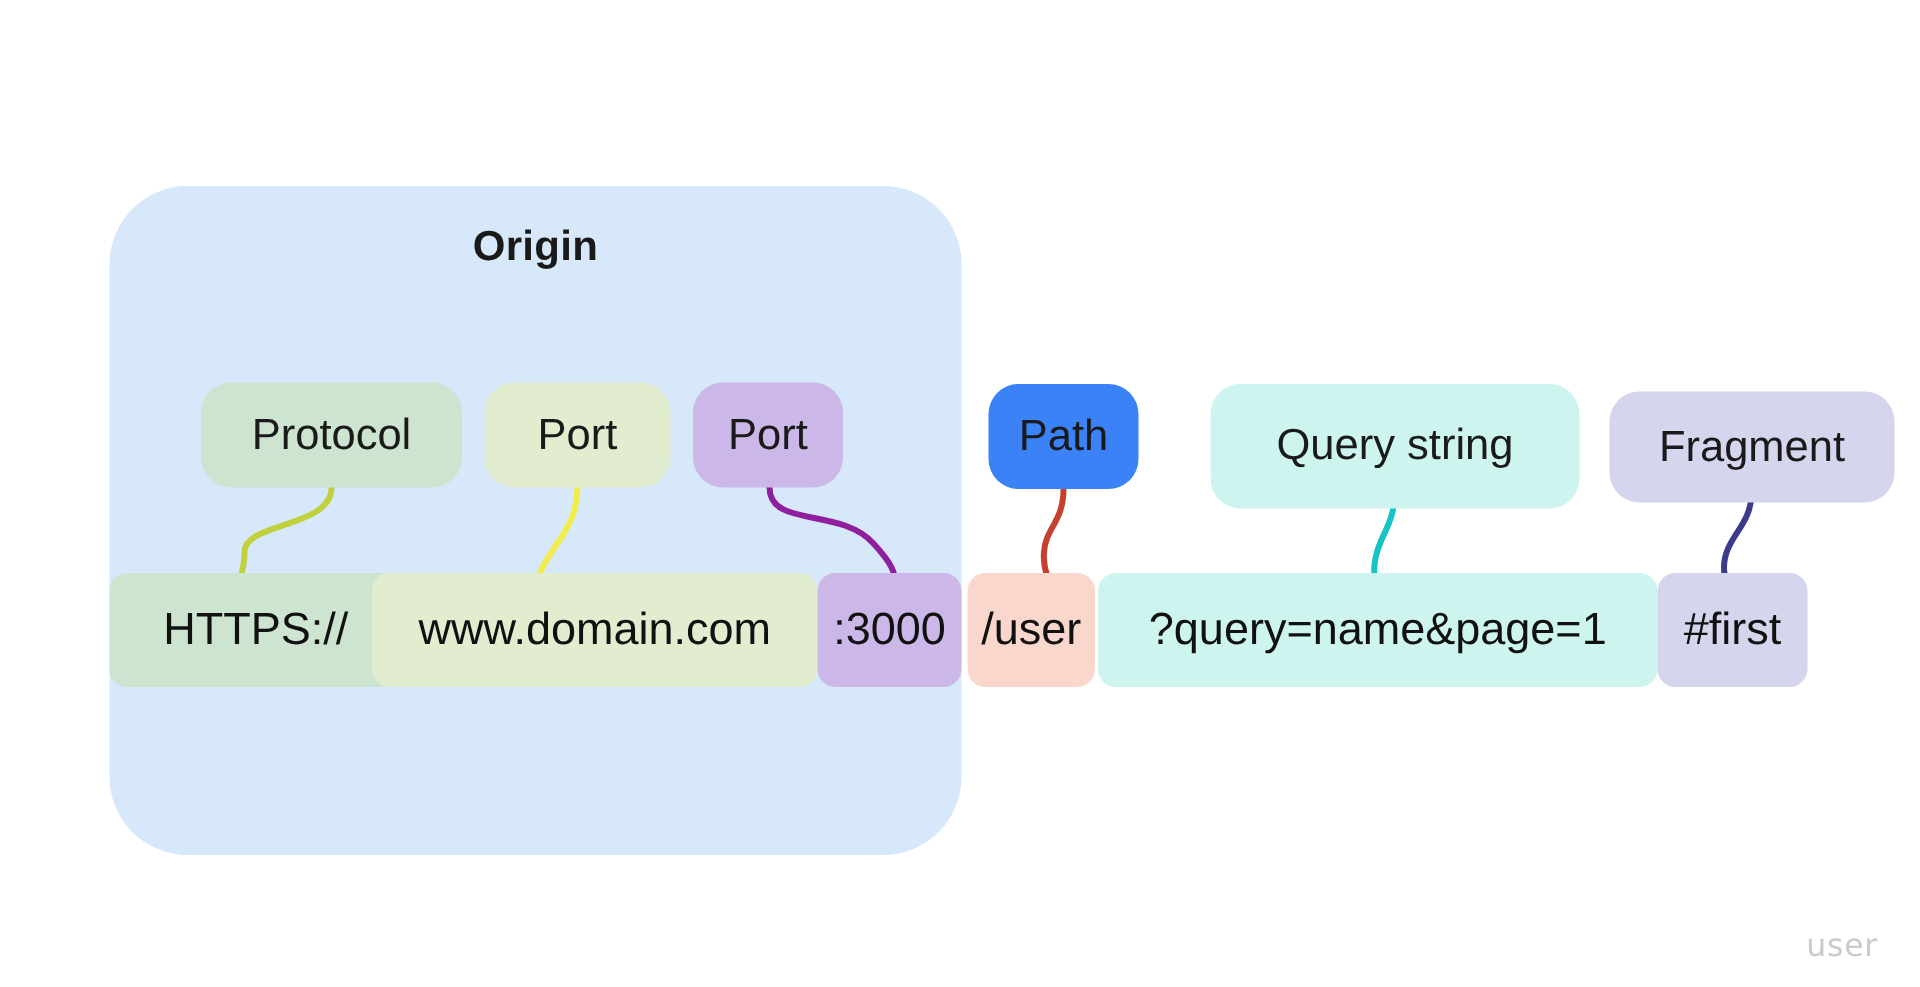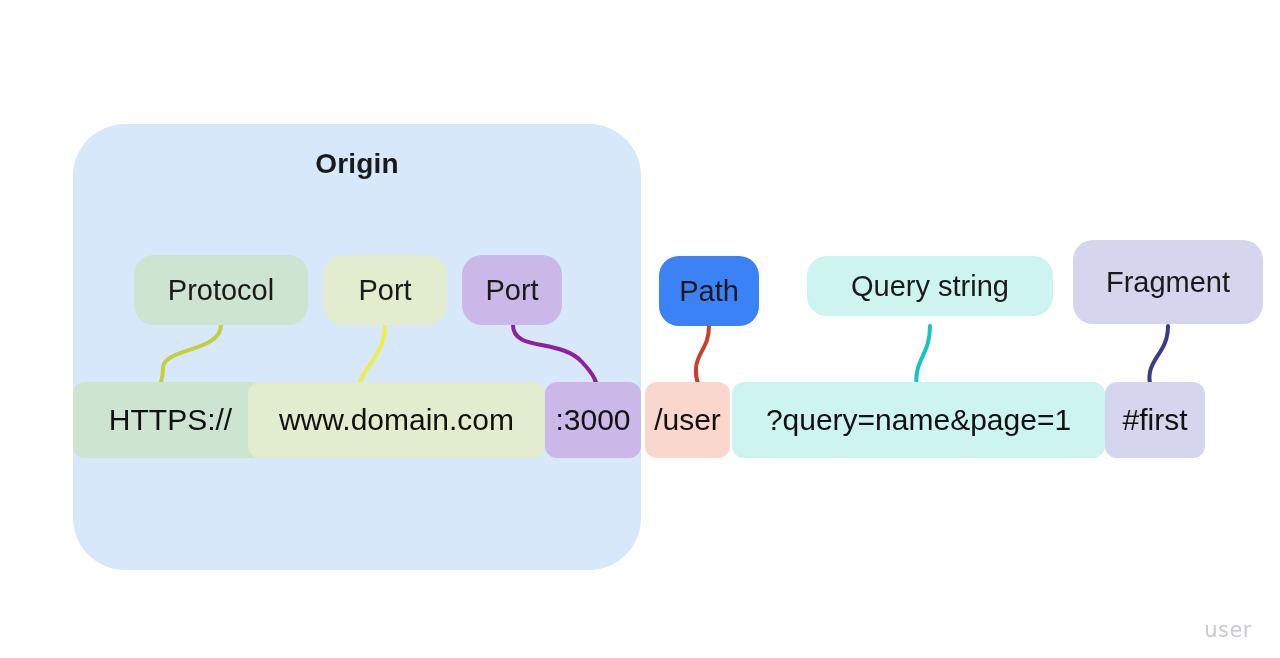--- a/index.html
+++ b/index.html
@@ -123,25 +123,25 @@
   </div>
 
   <div class="chip" style="left:462px; top:255px; width:100px; height:70px; background:#ccb8e8;">
     <span>Port</span>
   </div>
 
   <div class="chip" style="left:659px; top:256px; width:100px; height:70px; background:#3b82f6;">
     <span>Path</span>
   </div>
 
-  <div class="chip" style="left:807px; top:256px; width:246px; height:60px; background:#cdf4ef;">
+  <div class="chip" style="left:807px; top:256px; width:246px; height:83px; background:#cdf4ef;">
     <span>Query string</span>
   </div>
 
-  <div class="chip" style="left:1073px; top:240px; width:190px; height:84px; background:#d5d5ee;">
+  <div class="chip" style="left:1073px; top:261px; width:190px; height:74px; background:#d5d5ee;">
     <span>Fragment</span>
   </div>
 
   <div class="urlseg" style="left:73px; width:195px; background:#cce4d0;">
     <span>HTTPS:// </span>
   </div>
 
   <div class="urlseg" style="left:248px; width:297px; background:#e2edcf;align-items:center;">
     <span>www.domain.com</span>
   </div>

